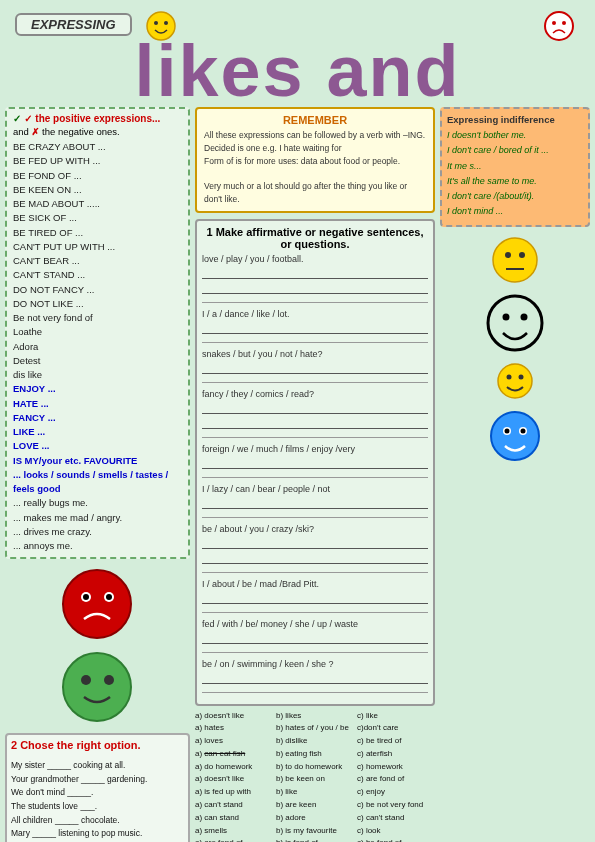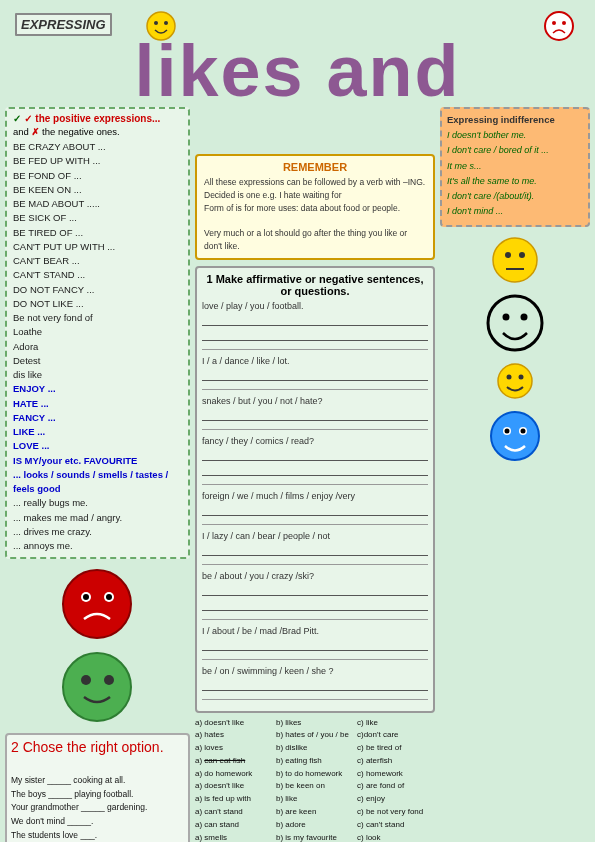--- a/index.html
+++ b/index.html
@@ -23,22 +23,22 @@
     .header {
       position: relative;
       height: 100px;
       margin-bottom: 2px;
     }
     .expressing-badge {
       position: absolute;
       top: 8px;
       left: 10px;
       border: 2px solid #888;
-      border-radius: 1px;
-      padding: 2px 4px;
+      border-radius: 6px;
+      padding: 2px 14px;
       background: #e8f5e9;
       font-style: italic;
       font-weight: bold;
       font-size: 13px;
       color: #333;
       z-index: 10;
     }
     .big-title {
       position: absolute;
       top: 30px;
@@ -115,41 +115,40 @@
     
     .section2-box {
       border: 2px solid #aaa;
       background: #f0f8f0;
       padding: 4px;
       border-radius: 4px;
       margin-top: 4px;
     }
     .section2-title {
       color: #cc0000;
-      font-weight: normal;
-      font-size: 14px;
-      margin-bottom: 19px;
+      font-weight: bold;
+      font-size: 11px;
+      margin-bottom: 8px;
     }
     .exercise-row {
       font-size: 8.5px;
       line-height: 1.6;
       color: #111;
     }
     
     .mid-col {
       flex: 1;
     }
     
     .remember-box {
       border: 2px solid #cc9900;
       background: #fffde0;
       padding: 5px 7px;
       border-radius: 4px;
       margin-bottom: 6px;
-      margin-top: 47px;
     }
     .remember-title {
       color: #cc6600;
       font-weight: bold;
       font-size: 11px;
       text-align: center;
       margin-bottom: 3px;
     }
     .remember-text {
       font-size: 8.5px;
@@ -308,21 +307,20 @@
           <circle cx="26" cy="30" r="5" fill="#333"></circle>
           <circle cx="49" cy="30" r="5" fill="#333"></circle>
           <path d="M24 47 Q37 57 50 47" stroke="#333" stroke-width="2.5" fill="none"></path>
         </svg>
       </div>
 
       <div class="section2-box">
         <div class="section2-title">2 Chose the right option.</div>
         <div class="exercise-row">
           <div>My sister _____ cooking at all.</div>
-          <div>The boys _____ playing football.</div>
           <div>Your grandmother _____ gardening.</div>
           <div>We don't mind _____.</div>
           <div>The students love ___.</div>
           <div>All children _____ chocolate.</div>
           <div>Mary _____ listening to pop music.</div>
 
         </div>
       </div>
 
     </div>
@@ -369,20 +367,24 @@
           <div class="sentence-prompt">I / lazy / can / bear / people / not</div>
           <div class="sentence-line"></div>
         </div>
         <div class="sentence-item">
           <div class="sentence-prompt">be / about / you / crazy /ski?</div>
           <div class="sentence-line"></div>
           <div class="sentence-line"></div>
         </div>
         <div class="sentence-item">
           <div class="sentence-prompt">I / about / be / mad /Brad Pitt.</div>
+          <div class="sentence-line"></div>
+        </div>
+        <div class="sentence-item">
+          <div class="sentence-prompt">fed / with / be/ money / she / up / waste</div>
           <div class="sentence-line"></div>
         </div>
         <div class="sentence-item">
           <div class="sentence-prompt">be / on / swimming / keen / she ?</div>
           <div class="sentence-line"></div>
         </div>
       </div>
 
       <div style="margin-top:4px;">
         <div class="answer-row">

